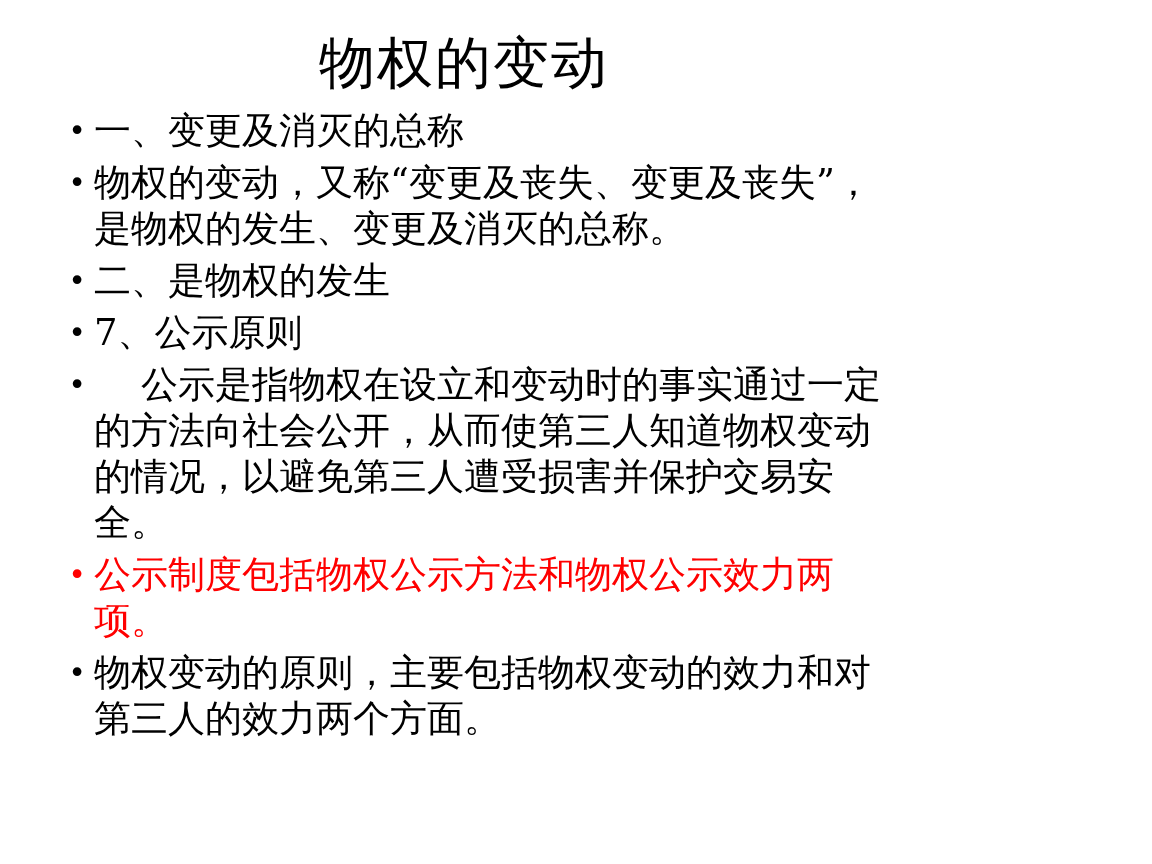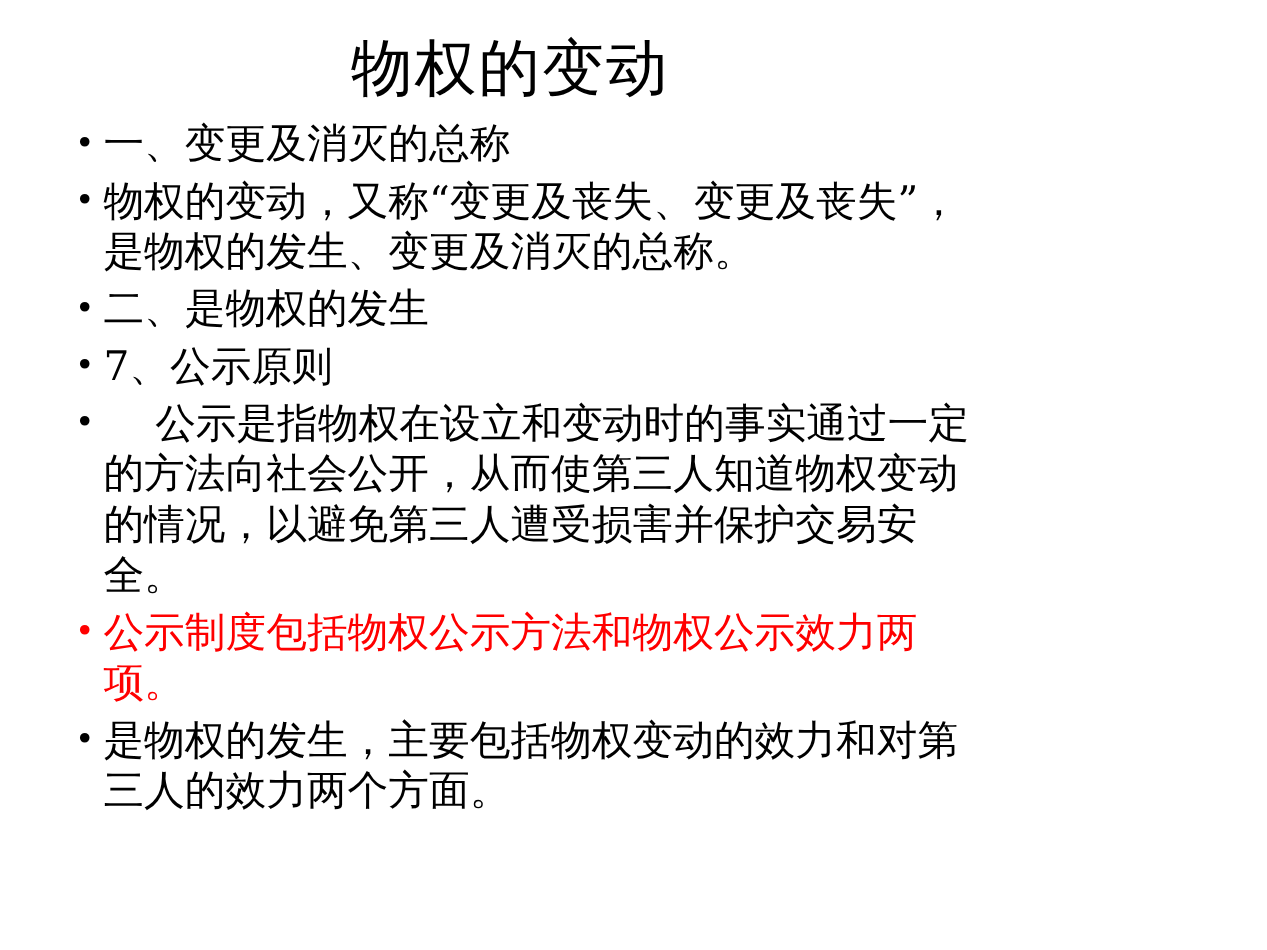--- a/index.html
+++ b/index.html
@@ -101,17 +101,17 @@
       <span class="bullet-text">    公示是指物权在设立和变动时的事实通过一定的方法向社会公开，从而使第三人知道物权变动的情况，以避免第三人遭受损害并保护交易安全。</span>
     </li>
 
     <li class="bullet-row red">
       <span class="bullet-mark">•</span>
       <span class="bullet-text">公示制度包括物权公示方法和物权公示效力两项。</span>
     </li>
 
     <li class="bullet-row">
       <span class="bullet-mark">•</span>
-      <span class="bullet-text">是物权的发生，主要包括物权变动的效力和对第三人的效力两个方面。</span>
+      <span class="bullet-text">物权变动的原则，主要包括物权变动的效力和对第三人的效力两个方面。</span>
     </li>
 
   </ul>
 </div>
 
 </body></html>

